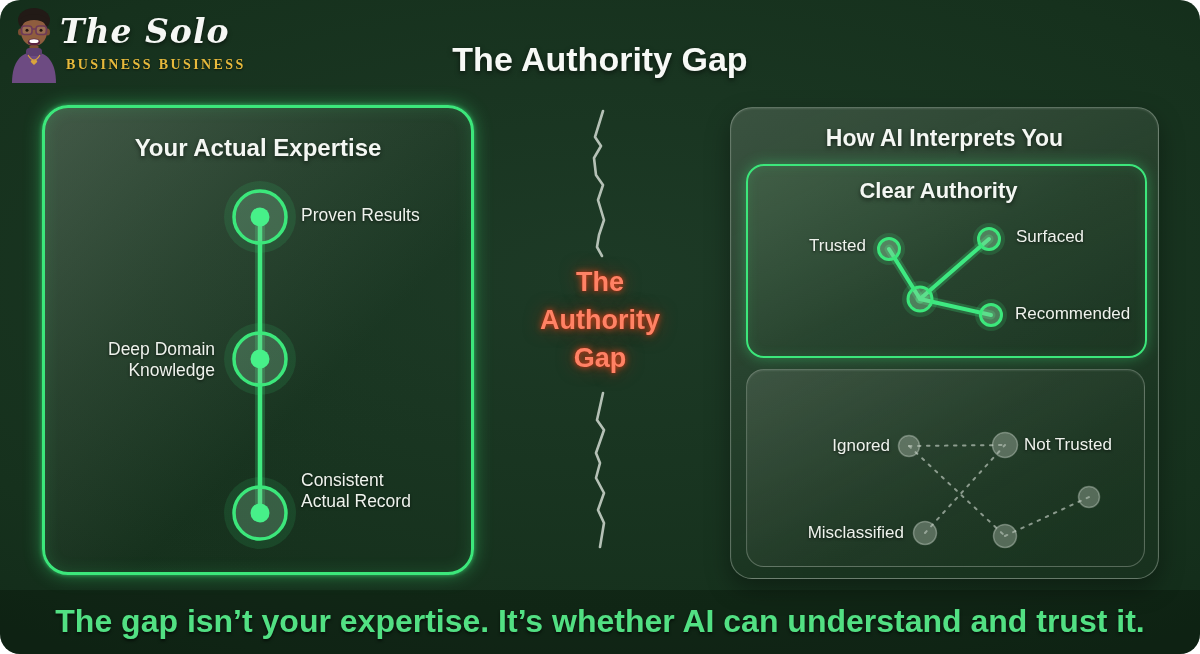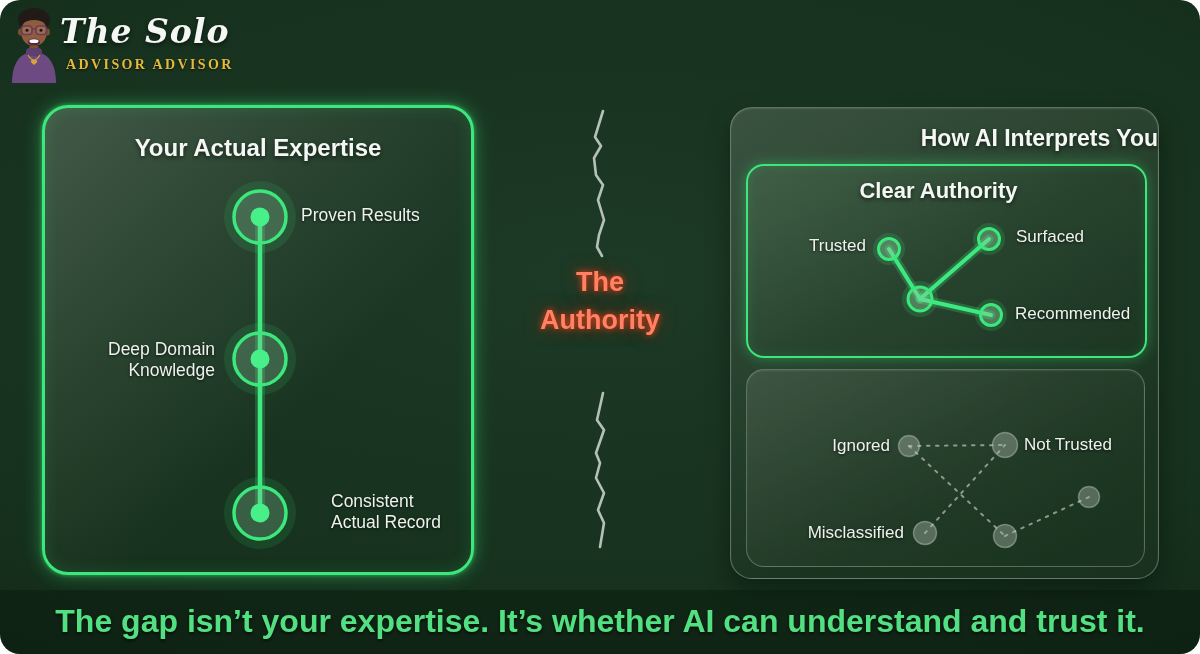--- a/index.html
+++ b/index.html
@@ -35,35 +35,35 @@
     box-shadow:0 0 18px rgba(60,231,123,.45), 0 0 4px rgba(60,231,123,.6), inset 0 0 16px rgba(60,231,123,.16);
   }
   .panel-h{
     left:0;right:0;text-align:center;color:#f4f7f3;font-weight:700;
     text-shadow:0 2px 4px rgba(0,0,0,.55);
   }
   .left-panel .panel-h{top:26px;font-size:24px;}
   .node-label{color:#eef2ec;font-size:17.5px;line-height:21px;text-shadow:0 1px 3px rgba(0,0,0,.65);}
   .lbl-proven{left:256px;top:97px;}
   .lbl-deep{left:20px;top:231px;width:150px;text-align:right;}
-  .lbl-track{left:256px;top:383px;margin-left:30px;}
+  .lbl-track{left:256px;top:362px;}
   
   .gap-callout{
     left:520px;top:263px;width:160px;text-align:center;
     color:#ff8265;font-size:27px;font-weight:700;line-height:38px;
     text-shadow:0 0 6px rgba(255,80,35,.85), 0 0 18px rgba(190,35,5,.6), 0 0 2px rgba(110,15,0,.9);
   }
   
   .right-panel{
     left:730px;top:107px;width:427px;height:470px;border-radius:22px;
     border:1.5px solid rgba(185,198,185,.42);
     background:linear-gradient(155deg, rgba(135,150,135,.30) 0%, rgba(95,115,95,.20) 40%, rgba(45,68,48,.14) 75%);
     box-shadow:0 10px 24px rgba(0,0,0,.35), inset 0 1px 2px rgba(255,255,255,.12);
   }
-  .right-panel .panel-h{top:17px;font-size:23px;text-align:right;}
+  .right-panel .panel-h{top:17px;font-size:23px;}
   .sub-panel{border-radius:18px;}
   .sub-h{left:0;right:16px;text-align:center;color:#f4f7f3;font-weight:700;font-size:22px;text-shadow:0 2px 4px rgba(0,0,0,.55);}
   .clear-panel{
     left:15px;top:56px;width:397px;height:190px;
     border:2.5px solid #3ce77b;
     background:linear-gradient(150deg, rgba(90,130,95,.30) 0%, rgba(40,75,48,.18) 50%, rgba(15,40,22,.10) 85%);
     box-shadow:0 0 14px rgba(60,231,123,.4), inset 0 0 12px rgba(60,231,123,.14);
   }
   .clear-panel .sub-h{top:12px;}
   .frag-panel{
@@ -112,22 +112,23 @@
       <ellipse cx="28" cy="37" rx="6.2" ry="3.6" fill="#5a2440"></ellipse>
       <ellipse cx="28" cy="36.2" rx="4.6" ry="1.9" fill="#ffffff"></ellipse>
       <rect x="23.5" y="41" width="9" height="8" fill="#7c4e32"></rect>
       <path d="M6 78 C6 57 15 47 28 47 C41 47 50 57 50 78 Z" fill="#6d4b82"></path>
       <rect x="20" y="43" width="16" height="8" rx="3.5" fill="#5d3f70"></rect>
       <path d="M22 50 Q28 60 34 50" fill="none" stroke="#d9a43c" stroke-width="1.2"></path>
       <path d="M28 60 l-2.4 -2.2 a1.7 1.7 0 1 1 2.4 -2.3 a1.7 1.7 0 1 1 2.4 2.3 Z" fill="#d9a43c"></path>
     </svg>
   </div>
   <div class="abs logo-script">The Solo</div>
-  <div class="abs logo-sub">ADVISOR ADVISOR</div>
-
+  <div class="abs logo-sub">BUSINESS BUSINESS</div>
+
+  <div class="abs page-title">The Authority Gap</div>
 
   <div class="abs left-panel">
     <div class="abs panel-h">Your Actual Expertise</div>
 
     <svg class="abs" style="left:0;top:0;" width="426" height="464" viewBox="0 0 426 464">
       <line x1="215" y1="109" x2="215" y2="405" stroke="#3ce77b" stroke-width="10" stroke-opacity="0.22"></line>
       <line x1="215" y1="109" x2="215" y2="405" stroke="#40ea80" stroke-width="4.5"></line>
       <g>
         <circle cx="215" cy="109" r="36" fill="#3ce77b" fill-opacity="0.12"></circle>
         <circle cx="215" cy="109" r="26" fill="rgba(160,178,162,0.22)" stroke="#3ce77b" stroke-width="3.5"></circle>
@@ -158,20 +159,21 @@
     </div>
   </div>
 
   <svg class="abs" style="left:565px;top:104px;" width="72" height="156" viewBox="0 0 72 156">
     <polyline points="38,7 30,33 36,42 29,54 31,71 38,81 33,96 39,116 34,131 32,143 37,152" fill="none" stroke="#c7d0c6" stroke-width="2.6" stroke-linejoin="round" stroke-linecap="round" opacity="0.9"></polyline>
   </svg>
 
   <div class="abs gap-callout">
     <div>The</div>
     <div>Authority</div>
+    <div>Gap</div>
   </div>
 
   <svg class="abs" style="left:565px;top:388px;" width="72" height="162" viewBox="0 0 72 162">
     <polyline points="38,5 32,32 39,42 31,65 35,75 31,90 39,105 33,122 39,135 35,159" fill="none" stroke="#c7d0c6" stroke-width="2.6" stroke-linejoin="round" stroke-linecap="round" opacity="0.9"></polyline>
   </svg>
 
   <div class="abs right-panel">
     <div class="abs panel-h">How AI Interprets You</div>
 
     <div class="abs sub-panel clear-panel">

